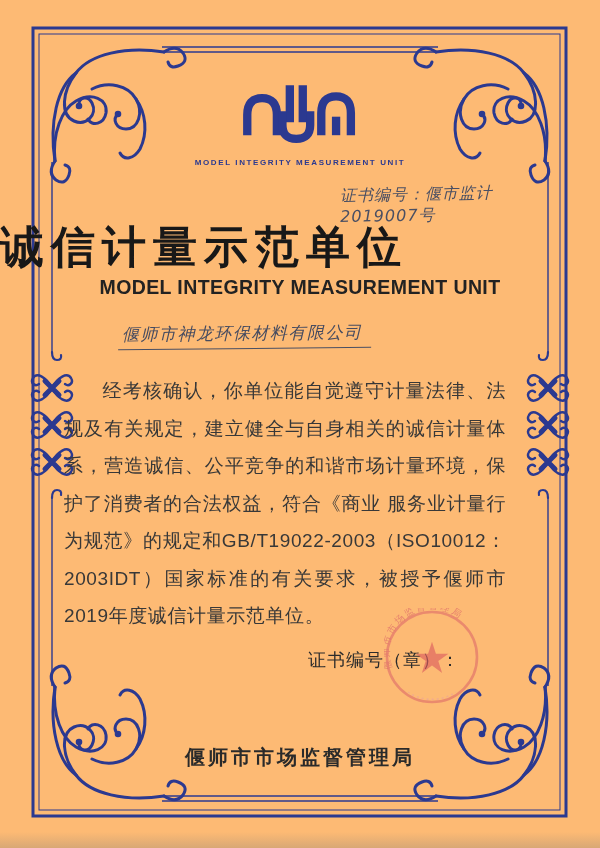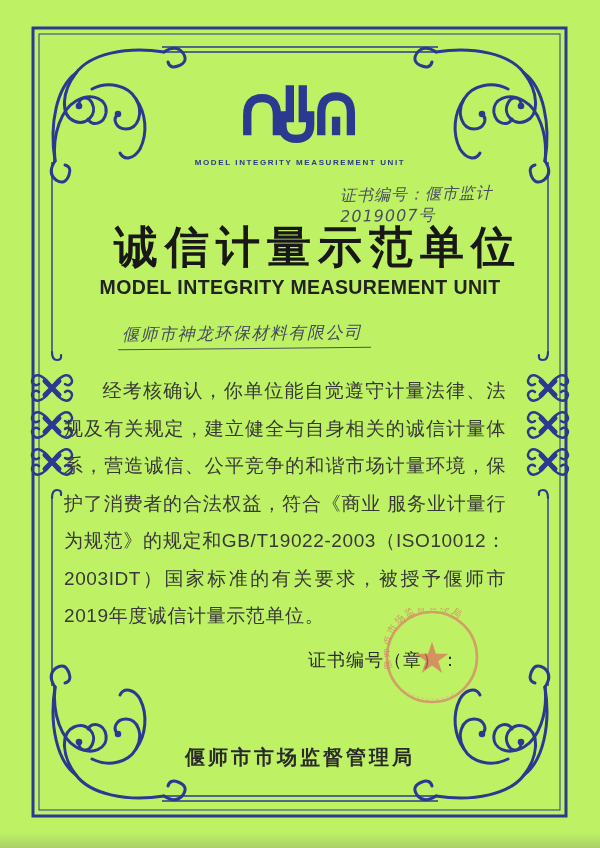--- a/index.html
+++ b/index.html
@@ -1,41 +1,41 @@
 <!DOCTYPE html>
 <html><head>
 <meta charset="utf-8">
 <style>
   html,body{margin:0;padding:0;background:#e8e8e6;}
   .paper{
     position:relative;width:600px;height:848px;margin:0 auto;
-    background:#bef264;overflow:hidden;
+    background:#fdba74;overflow:hidden;
     font-family:"Liberation Sans","DejaVu Sans",sans-serif;
   }
   .paper::after{
     content:"";position:absolute;left:0;right:0;bottom:0;height:16px;
     background:linear-gradient(to bottom,rgba(0,0,0,0),rgba(120,120,120,.28));
     pointer-events:none;
   }
   .border-layer{position:absolute;left:0;top:0;width:600px;height:848px;}
   .logo-wrap{position:absolute;left:0;top:76px;width:600px;text-align:center;}
   .logo-caption{
     margin-top:4px;font-size:8px;font-weight:bold;letter-spacing:1.6px;
     color:#2b3990;font-family:"Liberation Sans",sans-serif;
   }
   .cert-no{
     position:absolute;left:340px;top:184px;width:200px;
     font-size:16px;font-style:italic;color:#4a4f63;
     letter-spacing:1px;transform:rotate(-1.2deg);
     font-family:"DejaVu Sans",cursive,sans-serif;
   }
   .title-zh{
-    position:absolute;left:0;top:218px;width:564px;text-align:center;
+    position:absolute;left:0;top:218px;width:564px;text-align:left;
     font-family:"Liberation Serif","DejaVu Serif",serif;
-    font-size:44px;font-weight:bold;color:#181818;letter-spacing:7px;margin-left:36px;
+    font-size:44px;font-weight:bold;color:#181818;letter-spacing:7px;
   }
   .title-en{
     position:absolute;left:0;top:276px;width:600px;text-align:center;
     font-size:19.5px;font-weight:bold;color:#222;letter-spacing:0.4px;
   }
   .company{
     position:absolute;left:118px;top:322px;min-width:200px;
     font-size:17px;font-style:italic;color:#474c60;letter-spacing:1.5px;
     border-bottom:1.5px solid #4a4f63;padding:0 8px 3px 4px;
     transform:rotate(-0.6deg);

